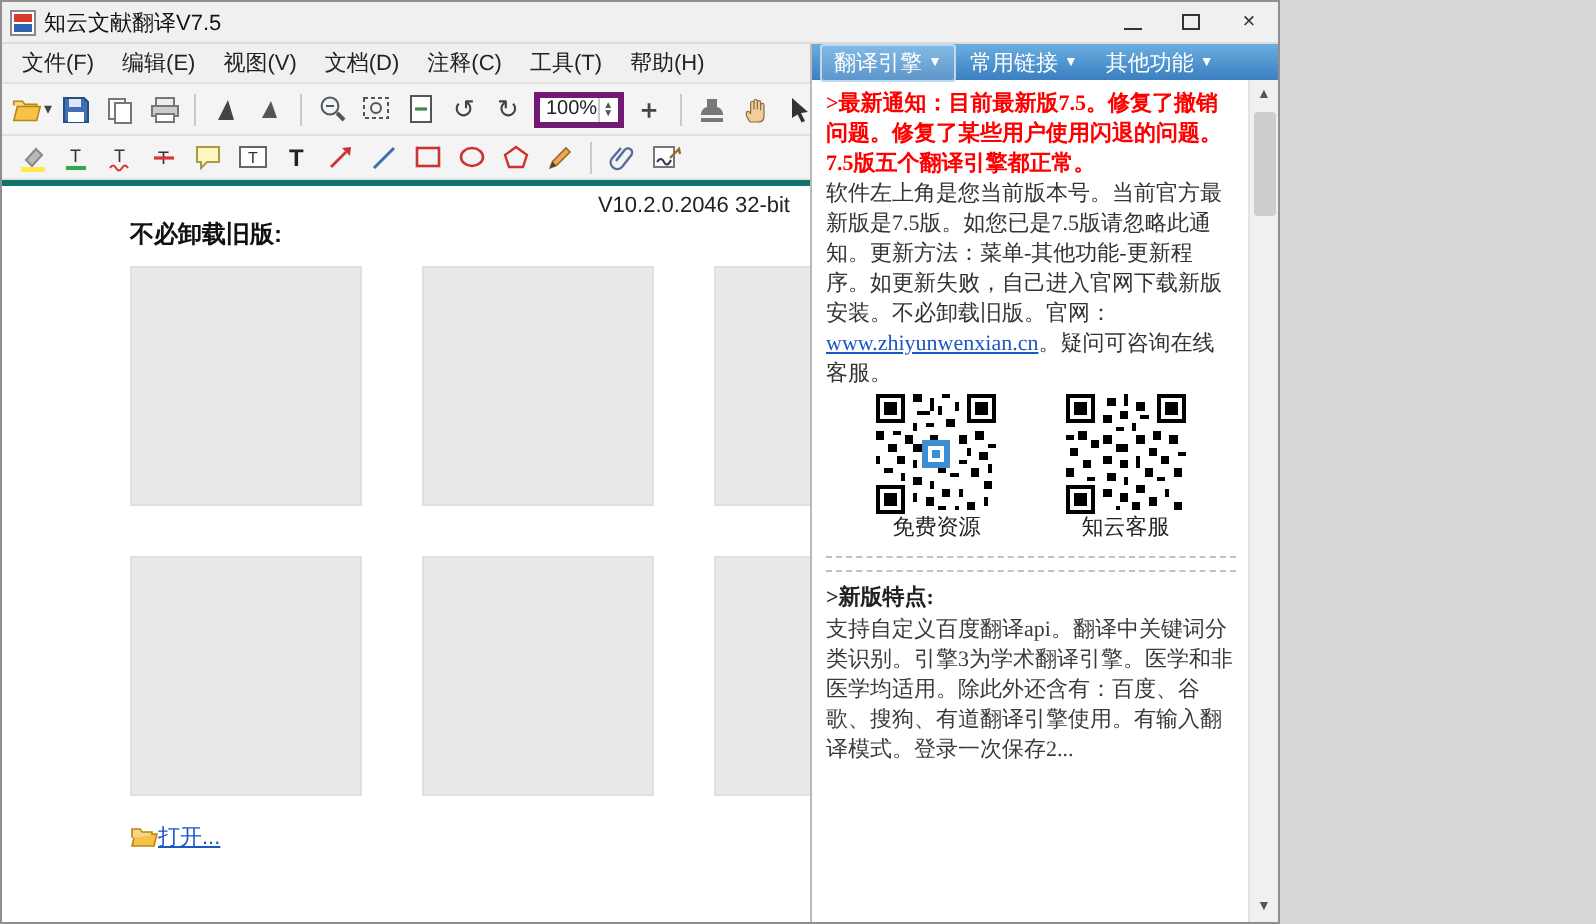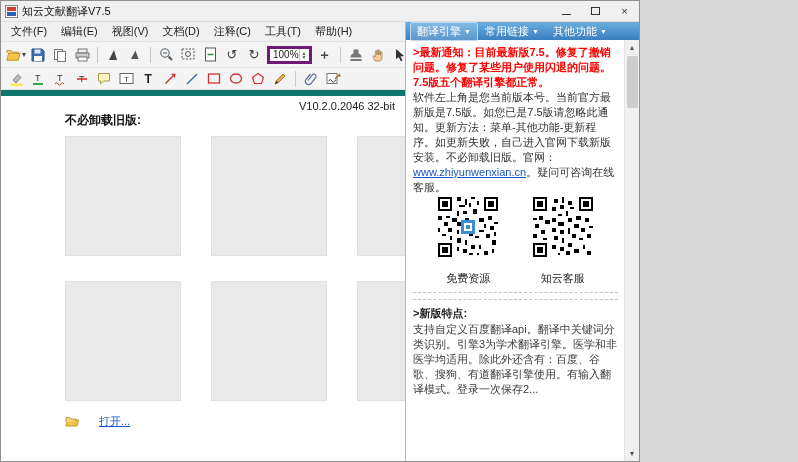--- a/index.html
+++ b/index.html
@@ -39,46 +39,46 @@
   .zoom-combo { width:52px; margin:0 2px; justify-content:space-between; }
   .spin { display:flex; flex-direction:column; font-size:5px; color:#555; line-height:4px;
           border-left:1px solid #c8c8c8; padding:0 2px; height:100%; justify-content:center; }
   .find-combo { width:66px; margin:0 3px; justify-content:space-between; }
   .find-combo input { border:none; outline:none; width:46px; font-size:15px;
                       font-family:Liberation Mono, monospace; }
   .dd { font-size:7px; color:#444; padding:0 3px; border-left:1px solid #c8c8c8; height:100%;
         display:flex; align-items:center; background:#e8e8e8; }
 
   
-  .main { flex:1; background:#fff; position:relative; overflow:hidden; border-top:6px solid #0f766e; }
+  .main { flex:1; background:#fff; position:relative; overflow:hidden; border-top:3px solid #0f766e; }
   .version { position:absolute; top:4px; right:10px; font-size:11px; color:#222; }
   .recent-title { position:absolute; top:16px; left:64px; font-weight:bold; font-size:12px; color:#111; }
   .tiles { position:absolute; top:40px; left:64px; display:grid;
            grid-template-columns:repeat(3,116px); grid-auto-rows:120px; column-gap:30px; row-gap:25px; }
   .tile { background:#e9e9e9; border:1px solid #e0e0e0; }
-  .open-row { position:absolute; left:64px; top:318px; display:flex; align-items:center; gap:20px; }
+  .open-row { position:absolute; left:64px; top:318px; display:flex; align-items:center; gap:0; }
   .open-link { color:#1a56c4; text-decoration:underline; cursor:pointer; font-size:11px; }
 
   
   .right-panel { width:234px; flex:0 0 auto; border-left:1px solid #b9b9b9; background:#fff;
                  display:flex; flex-direction:column; }
   .panel-tabs { height:18px; background:linear-gradient(#6aaee0,#3a7fc0); display:flex;
                 align-items:center; padding-left:4px; color:#fff; flex:0 0 auto; }
   .panel-tab { display:flex; align-items:center; gap:3px; padding:1px 6px; font-size:11px;
                cursor:default; border:1px solid transparent; border-radius:2px; }
   .panel-tab.active { border-color:#bcd9f0; background:rgba(255,255,255,.18); }
   .panel-tab .tab-caret { font-size:7px; }
   .panel-body { flex:1; display:flex; min-height:0; }
   .panel-content { flex:1; padding:5px 6px 15px 7px; overflow:hidden; font-size:11px;
-                   line-height:15px; color:#333; }
+                   line-height:15px; color:#333;font-family:Liberation Serif, serif; }
   .red-text { color:#f00; font-weight:bold; }
   .link { color:#1a56c4; text-decoration:underline; cursor:pointer; }
   .dsep { border-top:1px dashed #c3c3c3; margin:6px 0; }
   .qr-row { display:flex; justify-content:space-around; padding:2px 8px 0 8px; }
-  .qr-box { display:flex; flex-direction:column; align-items:center; gap:14px; }
+  .qr-box { display:flex; flex-direction:column; align-items:center; gap:0; }
   .qr-box svg { display:block; }
   .qr-label { font-size:11px; color:#222; }
   .sec-title { font-weight:bold; color:#222; margin-bottom:1px; }
   .sec-body { color:#3a3a3a; }
 
   .panel-scroll { width:15px; flex:0 0 auto; background:#f0f0f0; border-left:1px solid #e3e3e3;
                   display:flex; flex-direction:column; align-items:center; }
   .scroll-btn { width:15px; height:15px; display:flex; align-items:center; justify-content:center;
                 font-size:7px; color:#555; cursor:pointer; }
   .scroll-thumb { width:11px; height:52px; background:#cdcdcd; border-radius:2px; margin-top:1px; cursor:pointer; }

